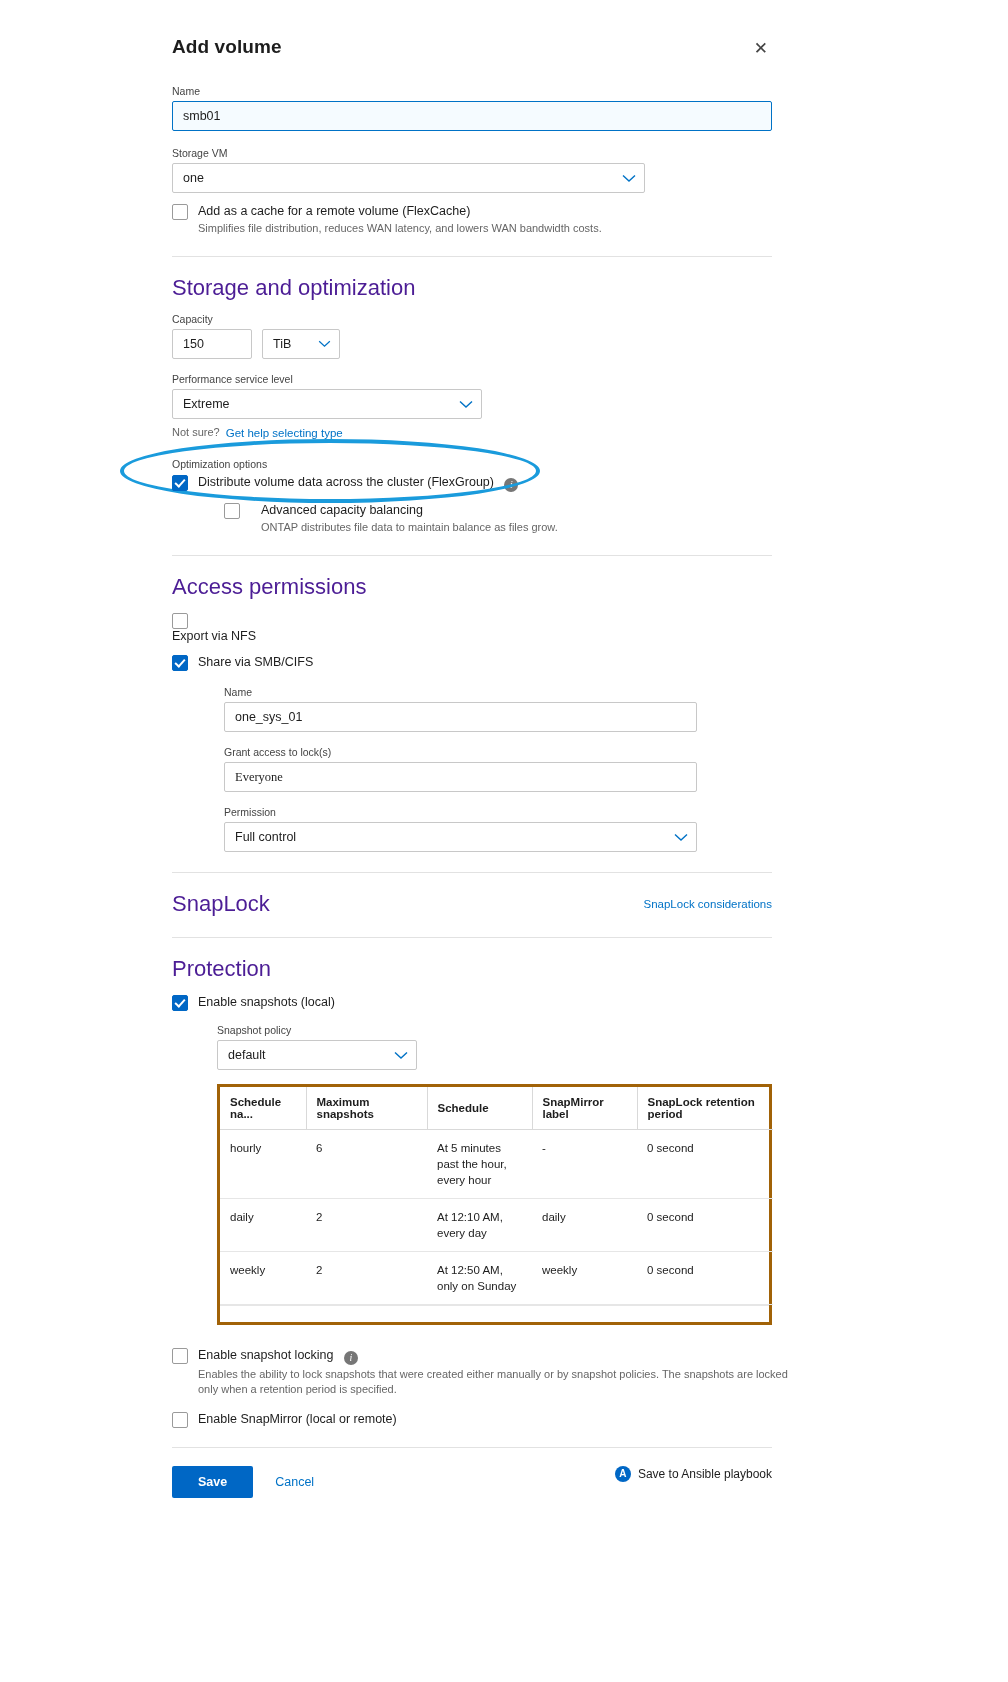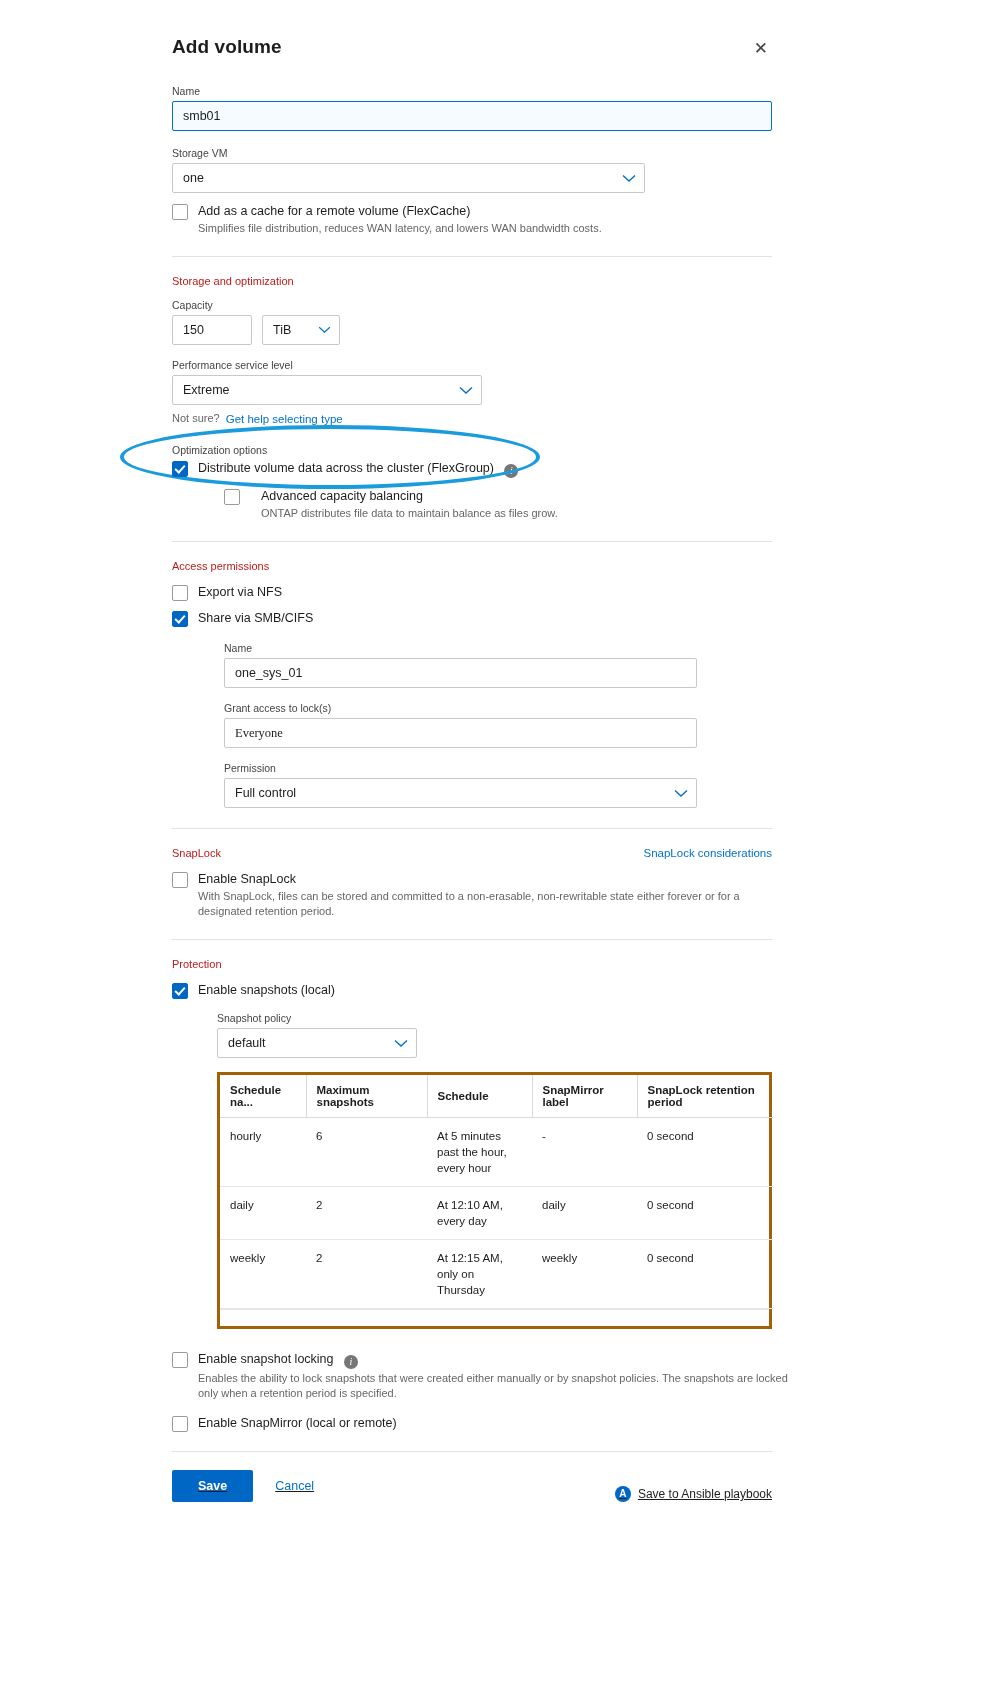--- a/index.html
+++ b/index.html
@@ -122,22 +122,22 @@
     color: #1d1d1d;
     line-height: 16px;
   }
   .help-text {
     font-size: 11px;
     color: #666;
     line-height: 15px;
     margin-top: 2px;
   }
   .section-title {
-    font-size: 11px;
-    color: #b91c1c;
+    font-size: 22px;
+    color: #4c1d95;
     margin-bottom: 12px;
   }
   .divider {
     border-top: 1px solid #e2e2e2;
     margin: 20px 0 18px 0;
   }
   .link {
     color: #0072c6;
     font-size: 11.5px;
     cursor: pointer;
@@ -326,21 +326,21 @@
     <div>
       <div class="cb-label">Advanced capacity balancing</div>
       <div class="help-text">ONTAP distributes file data to maintain balance as files grow.</div>
     </div>
   </div>
 
   <div class="divider"></div>
 
   <div class="section-title">Access permissions</div>
 
-  <div class="cb-row" style="margin-top:4px;">
+  <div class="cb-row" style="margin-top:4px;flex-direction:column;">
     <div class="cb"></div>
     <div class="cb-label">Export via NFS</div>
   </div>
 
   <div class="cb-row" style="margin-top:10px;">
     <div class="cb checked"></div>
     <div class="cb-label">Share via SMB/CIFS</div>
   </div>
 
   <div style="margin-left:52px; margin-top:16px;">
@@ -365,27 +365,20 @@
     </div>
   </div>
 
   <div class="divider"></div>
 
   <div style="display:flex; align-items:center; justify-content:space-between;">
     <div class="section-title" style="margin-bottom:0;">SnapLock</div>
     <div class="link">SnapLock considerations</div>
   </div>
 
-  <div class="cb-row" style="margin-top:12px;">
-    <div class="cb"></div>
-    <div>
-      <div class="cb-label">Enable SnapLock</div>
-      <div class="help-text" style="width:578px;">With SnapLock, files can be stored and committed to a non-erasable, non-rewritable state either forever or for a designated retention period.</div>
-    </div>
-  </div>
 
   <div class="divider"></div>
 
   <div class="section-title">Protection</div>
 
   <div class="cb-row" style="margin-top:4px;">
     <div class="cb checked"></div>
     <div class="cb-label">Enable snapshots (local)</div>
   </div>
 
@@ -430,21 +423,21 @@
         <tr>
           <td>daily</td>
           <td>2</td>
           <td>At 12:10 AM, every day</td>
           <td>daily</td>
           <td>0 second</td>
         </tr>
         <tr>
           <td>weekly</td>
           <td>2</td>
-          <td>At 12:15 AM, only on Thursday</td>
+          <td>At 12:50 AM, only on Sunday</td>
           <td>weekly</td>
           <td>0 second</td>
         </tr>
       </tbody>
     </table>
     <div class="table-foot"></div>
   </div>
 
   <div class="cb-row" style="margin-top:22px;">
     <div class="cb"></div>
@@ -457,21 +450,21 @@
     </div>
   </div>
 
   <div class="cb-row" style="margin-top:14px;">
     <div class="cb"></div>
     <div class="cb-label">Enable SnapMirror (local or remote)</div>
   </div>
 
   <div class="divider"></div>
 
-  <div style="display:flex; align-items:flex-end; justify-content:space-between; margin-top:4px;text-decoration:underline;">
+  <div style="display:flex; align-items:flex-start; justify-content:space-between; margin-top:4px;">
     <div class="row">
       <button class="btn-primary">Save</button>
       <span class="btn-link">Cancel</span>
     </div>
     <div class="ansible">
       <span class="ansible-badge">A</span>
       <span>Save to Ansible playbook</span>
     </div>
   </div>
 

